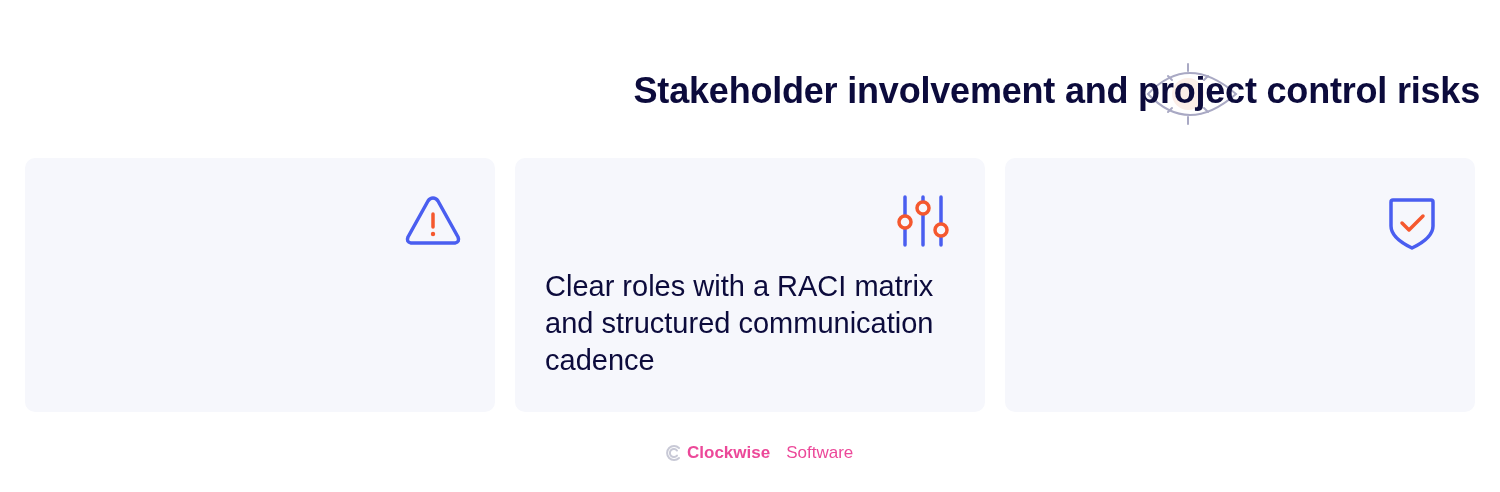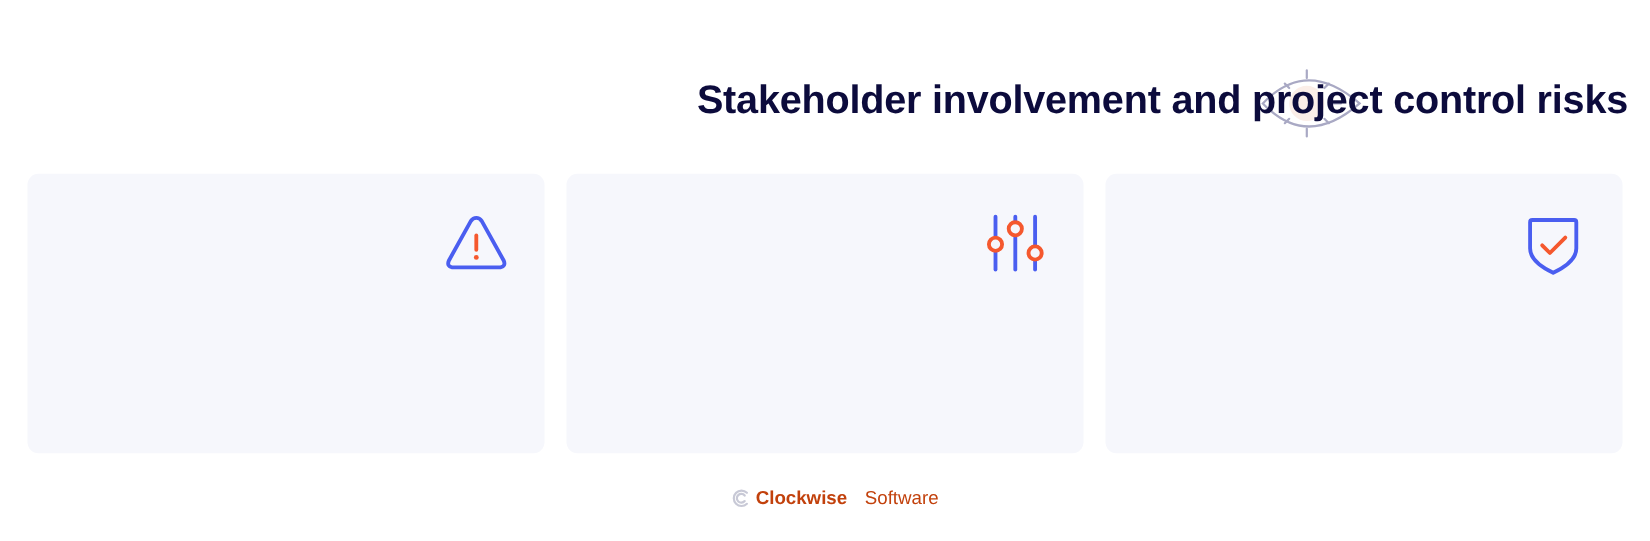--- a/index.html
+++ b/index.html
@@ -20,21 +20,21 @@
     position: absolute; left: 30px; top: 42px; font-size: 32px; font-weight: bold; color: #0c0b3c;
     letter-spacing: -0.3px;
   }
   .card .body {
     position: absolute; left: 30px; top: 110px; width: 400px; font-size: 29px; line-height: 37px;
     color: #0c0b3c;
   }
   .card .icon { position: absolute; top: 34px; width: 60px; height: 60px; }
   .logo {
     position: absolute; left: 665px; top: 443px; height: 20px; display: flex; align-items: center;
-    color: #c2410c; font-size: 17px;
+    color: #ec4899; font-size: 17px;
   }
   .logo .bold { font-weight: bold; margin-left: 4px; }
   .logo .light { margin-left: 16px; }
 </style>
 </head>
 <body>
 
 <svg class="eye" viewBox="0 0 104 72">
   <circle cx="48" cy="36" r="16" fill="#fbeee8"></circle>
   <path d="M8 36 Q48 -6 96 36 Q48 78 8 36 Z" fill="none" stroke="#a9a9c4" stroke-width="2"></path>
@@ -65,20 +65,21 @@
       <line x1="12" y1="5" x2="12" y2="53"></line>
       <line x1="30" y1="5" x2="30" y2="53"></line>
       <line x1="48" y1="5" x2="48" y2="53"></line>
     </g>
     <g fill="#f6f7fc" stroke="#f5582e" stroke-width="3.5">
       <circle cx="12" cy="30" r="6"></circle>
       <circle cx="30" cy="16" r="6"></circle>
       <circle cx="48" cy="38" r="6"></circle>
     </g>
   </svg>
+  <div class="body">Clear roles with a RACI matrix and structured communication cadence</div>
 </div>
 
 <div class="card" style="left:1005px;">
   <svg class="icon" style="left:378px;" viewBox="0 0 60 60">
     <path d="M10 8 L48 8 Q50 8 50 10 L50 34 Q50 46 29 56 Q8 46 8 34 L8 10 Q8 8 10 8 Z" fill="none" stroke="#4a5ef0" stroke-width="3.5" stroke-linejoin="round"></path>
     <path d="M19 31 L26 38 L40 24" fill="none" stroke="#f5582e" stroke-width="3.5" stroke-linecap="round" stroke-linejoin="round"></path>
   </svg>
 </div>
 
 <div class="logo">

